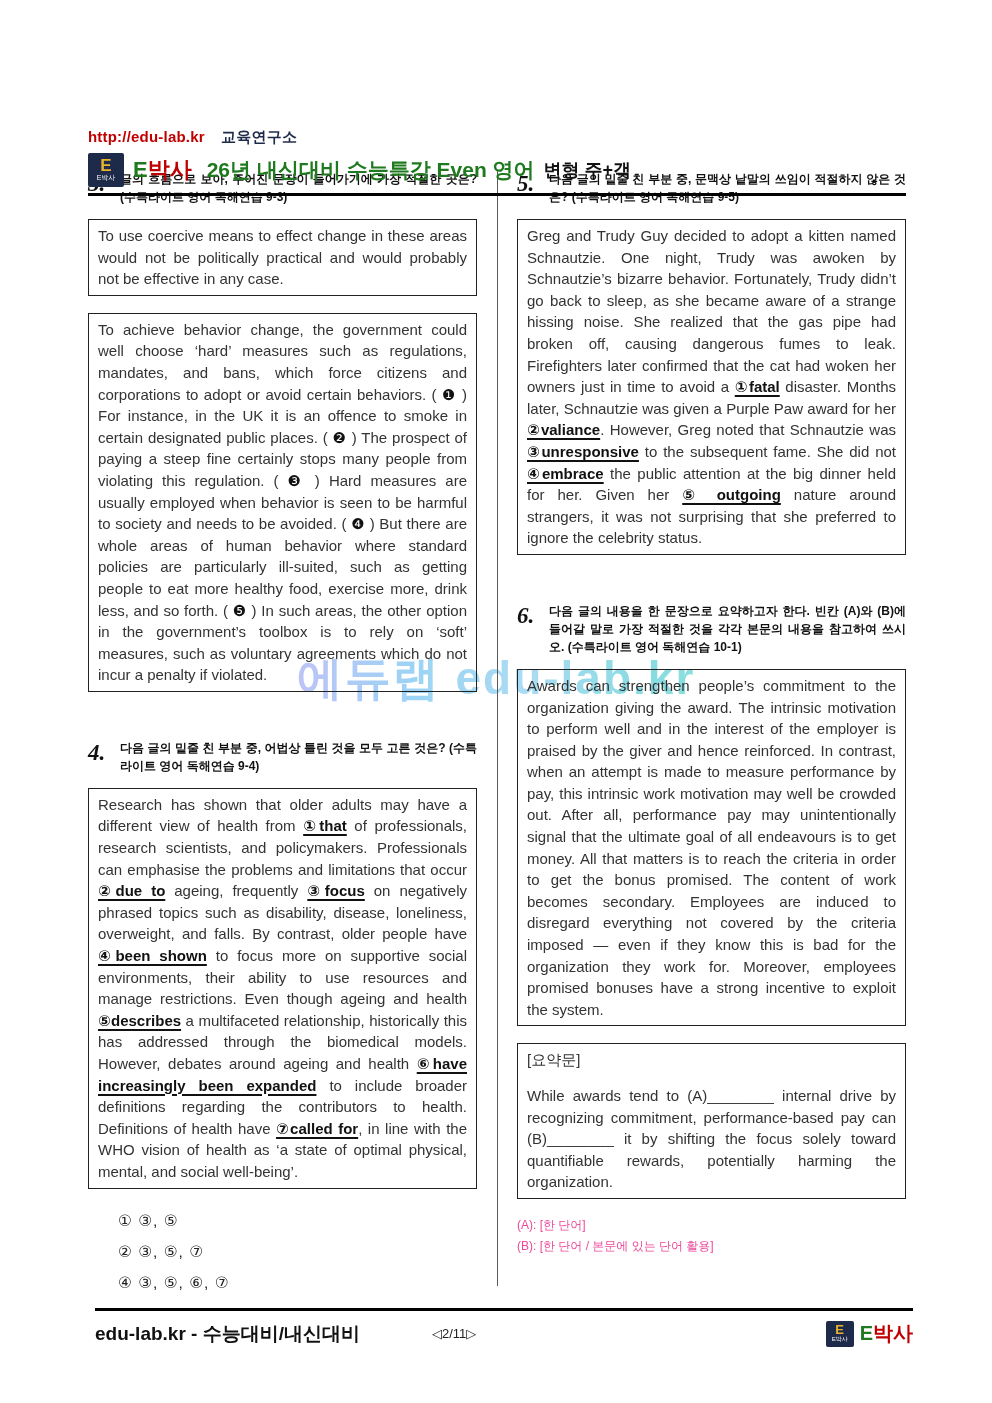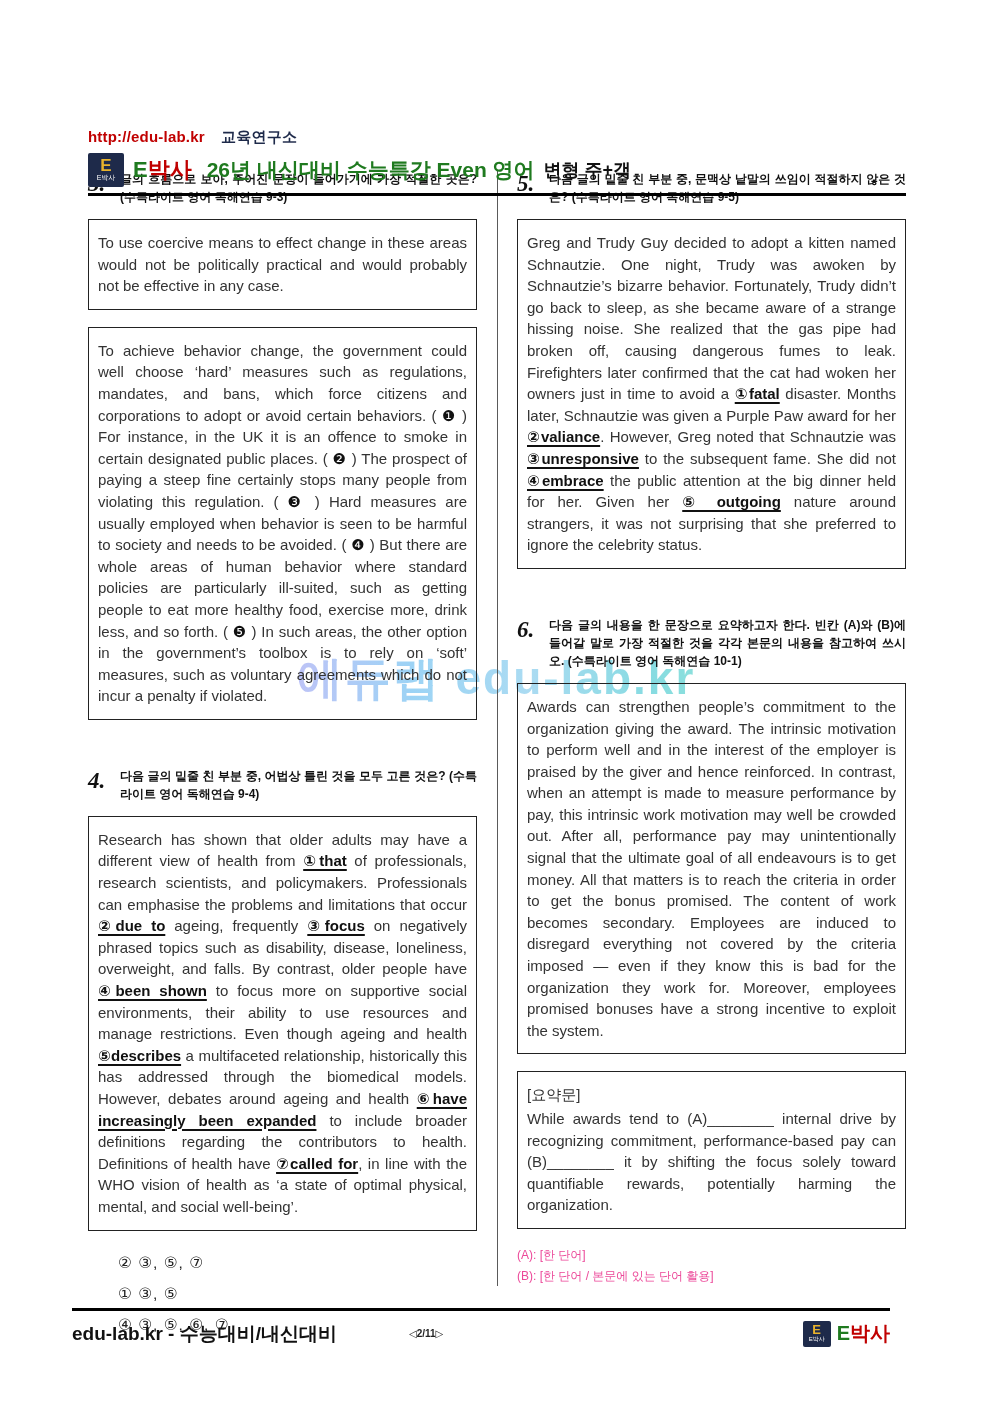--- a/index.html
+++ b/index.html
@@ -37,52 +37,52 @@
   .divider { position:absolute; top:170px; left:497px; width:1px; height:1116px; background:#5a5a5a; z-index:1; }
 
   .qhead { display:flex; margin-bottom:13px; }
   .qnum {
     font-family:"Liberation Serif","DejaVu Serif",serif; font-style:italic; font-weight:700;
     font-size:23px; width:32px; flex:none; color:#111; line-height:1.2;
   }
   .qprompt { font-weight:700; font-size:12px; line-height:1.5; color:#111; text-align:justify; }
 
   .pbox {
-    border:1.6px solid #222; padding:12px 9px; font-size:15px; line-height:1.44;
+    border:1.6px solid #222; padding:5px 9px; font-size:15px; line-height:1.44;
     text-align:justify; color:#333; background:transparent;
   }
   .seg-bu { font-weight:700; color:#111; text-decoration:underline; text-decoration-thickness:1.6px; text-underline-offset:3px; }
   .seg-m { color:#111; }
 
   .gap-sm { height:17px; }
   .gap-lg { height:47px; }
 
   .choices { margin:16px 0 0 30px; font-size:15.5px; line-height:2.0; color:#222; letter-spacing:1px; }
 
-  .summary-label { margin-bottom:2px; }
+  .summary-label { margin-bottom:14px; }
   .answer-notes { margin-top:16px; font-size:12px; line-height:1.75; color:#ec4899; }
 
   
   .watermark {
     position:absolute; top:648px; left:146px; width:700px; z-index:0;
     font-size:46px; font-weight:800; letter-spacing:2px; text-align:center; white-space:nowrap;
     background:linear-gradient(90deg,#9fc2f2 0%,#b7a9f5 16%,#7cc5f2 38%,#8fd0ee 55%,#5fd0d8 72%,#7be6b9 100%);
     -webkit-background-clip:text; background-clip:text;
     -webkit-text-fill-color:transparent; color:transparent;
     opacity:0.75;
   }
 
   
   .footer {
-    position:absolute; top:1308px; left:72px; width:818px; z-index:2;
+    position:absolute; top:1308px; left:95px; width:818px; z-index:2;
     border-top:3.5px solid #000; padding-top:9px;
     display:flex; align-items:center;
   }
   .footer-left { font-weight:800; font-size:19px; color:#111; white-space:nowrap; }
-  .footer-page { margin-left:72px; font-size:10px; color:#222;font-weight:bold; }
+  .footer-page { margin-left:72px; font-size:13px; color:#222; }
   .footer-right { margin-left:auto; display:flex; align-items:center; gap:6px; }
   .footer-logo { width:28px; height:26px; }
   .footer-logo .logo-e { font-size:13px; }
   .footer-logo .logo-cap { font-size:6px; }
   .footer-brand-e { color:#1f7a1f; font-weight:800; font-size:20px; }
   .footer-brand-rest { color:#c00000; font-weight:800; font-size:20px; }
 </style>
 </head>
 <body>
 
@@ -123,22 +123,22 @@
       <div class="pbox"><span>To achieve behavior change, the government could well choose ‘hard’ measures such as regulations, mandates, and bans, which force citizens and corporations to adopt or avoid certain behaviors. ( </span><span class="seg-m">❶</span><span> ) For instance, in the UK it is an offence to smoke in certain designated public places. ( </span><span class="seg-m">❷</span><span> ) The prospect of paying a steep fine certainly stops many people from violating this regulation. ( </span><span class="seg-m">❸</span><span> ) Hard measures are usually employed when behavior is seen to be harmful to society and needs to be avoided. ( </span><span class="seg-m">❹</span><span> ) But there are whole areas of human behavior where standard policies are particularly ill-suited, such as getting people to eat more healthy food, exercise more, drink less, and so forth. ( </span><span class="seg-m">❺</span><span> ) In such areas, the other option in the government’s toolbox is to rely on ‘soft’ measures, such as voluntary agreements which do not incur a penalty if violated.</span></div>
 
       <div class="gap-lg"></div>
 
       <div class="qhead">
         <span class="qnum">4.</span>
         <span class="qprompt">다음 글의 밑줄 친 부분 중, 어법상 틀린 것을 모두 고른 것은? (수특라이트 영어 독해연습 9-4)</span>
       </div>
       <div class="pbox"><span>Research has shown that older adults may have a different view of health from </span><span class="seg-bu">①that</span><span> of professionals, research scientists, and policymakers. Professionals can emphasise the problems and limitations that occur </span><span class="seg-bu">②due to</span><span> ageing, frequently </span><span class="seg-bu">③focus</span><span> on negatively phrased topics such as disability, disease, loneliness, overweight, and falls. By contrast, older people have </span><span class="seg-bu">④been shown</span><span> to focus more on supportive social environments, their ability to use resources and manage restrictions. Even though ageing and health </span><span class="seg-bu">⑤describes</span><span> a multifaceted relationship, historically this has addressed through the biomedical models. However, debates around ageing and health </span><span class="seg-bu">⑥have increasingly been expanded</span><span> to include broader definitions regarding the contributors to health. Definitions of health have </span><span class="seg-bu">⑦called for</span><span>, in line with the WHO vision of health as ‘a state of optimal physical, mental, and social well-being’.</span></div>
       <div class="choices">
+        <div>① ③, ⑤</div>
         <div>② ③, ⑤, ⑦</div>
-        <div>① ③, ⑤</div>
         <div>④ ③, ⑤, ⑥, ⑦</div>
 
       </div>
     </div>
 
     <div class="col">
 
       <div class="qhead">
         <span class="qnum">5.</span>
         <span class="qprompt">다음 글의 밑줄 친 부분 중, 문맥상 낱말의 쓰임이 적절하지 않은 것은? (수특라이트 영어 독해연습 9-5)</span>

